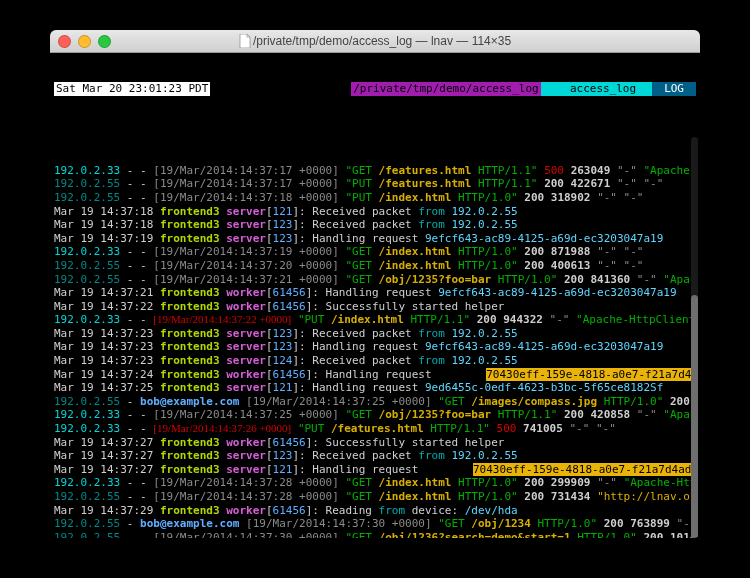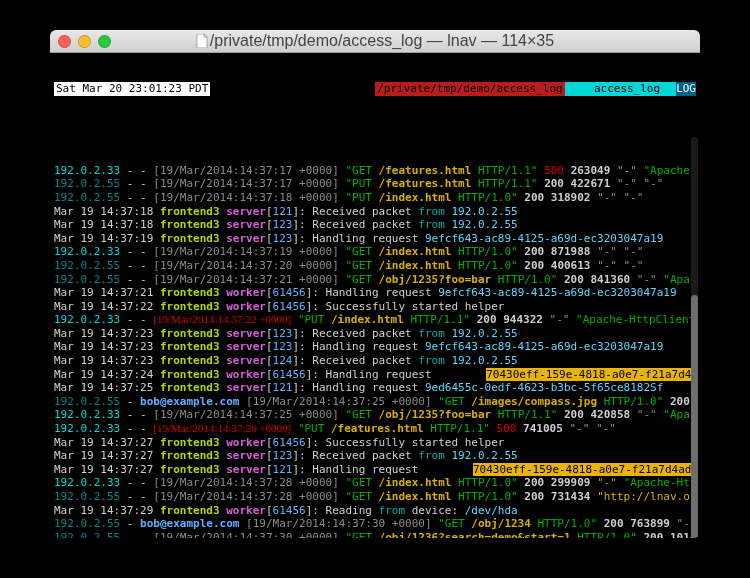--- a/index.html
+++ b/index.html
@@ -45,21 +45,21 @@
     border: 0.5px solid rgba(0,0,0,0.2);
   }
   .tl.red    { background: #ff5f57; }
   .tl.yellow { background: #febc2e; }
   .tl.green  { background: #28c840; }
   .title-text {
     position: absolute;
     left: 0; right: 0;
     text-align: center;
     font-family: "Lucida Grande", "Helvetica Neue", sans-serif;
-    font-size: 16px;
+    font-size: 12px;
     color: #444;
     pointer-events: none;
     display: flex;
     align-items: center;
     justify-content: center;
     gap: 2px;
   }
   .doc-icon {
     width: 12px;
     height: 14px;
@@ -83,33 +83,33 @@
     width: 100%;
   }
   .topline .left {
     background: #fff;
     color: #000;
     flex: 0 0 auto;
     padding: 0 2px;
   }
   .topline .mid { flex: 1 1 auto; }
   .topline .path {
-    background: #b91c1c;
+    background: #a21caf;
     color: #000;
     padding: 0 2px;
   }
   .topline .badge {
     background: #00d7d7;
     color: #000;
     padding: 0 16px;
   }
   .topline .mode {
     background: #005f87;
     color: #fff;
-    padding: 0 0;
+    padding: 0 12px;
   }
   
   .body {
     position: relative;
     height: calc(100% - 13.6px * 2 - 2px);
   }
   .lines {
     width: 100%;
     height: 100%;
     overflow: hidden;

